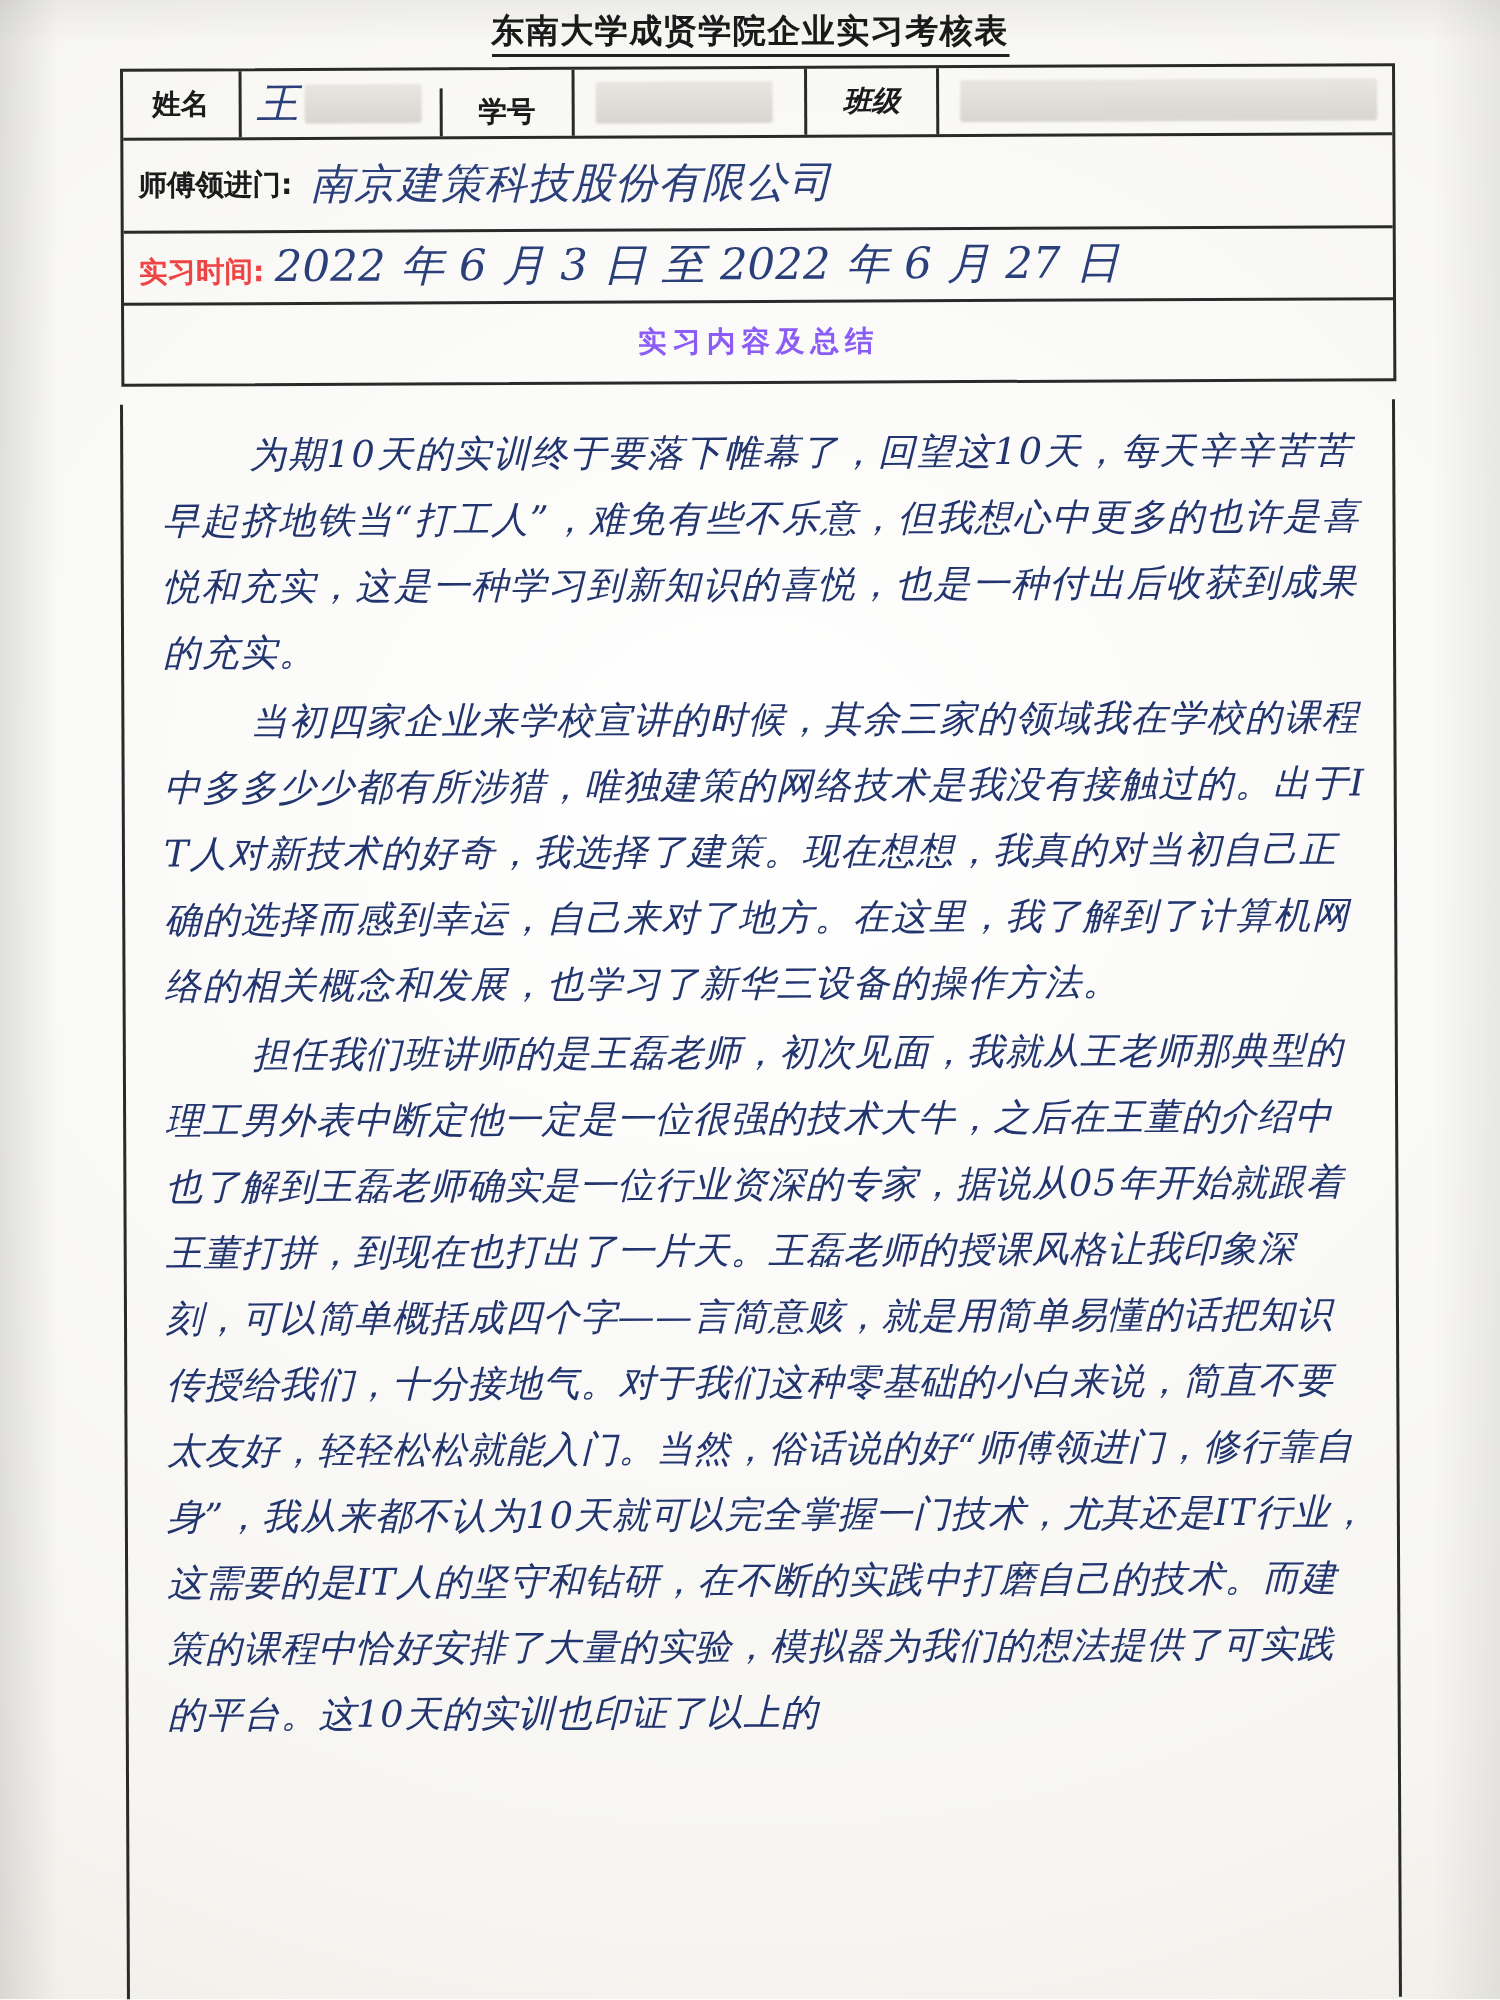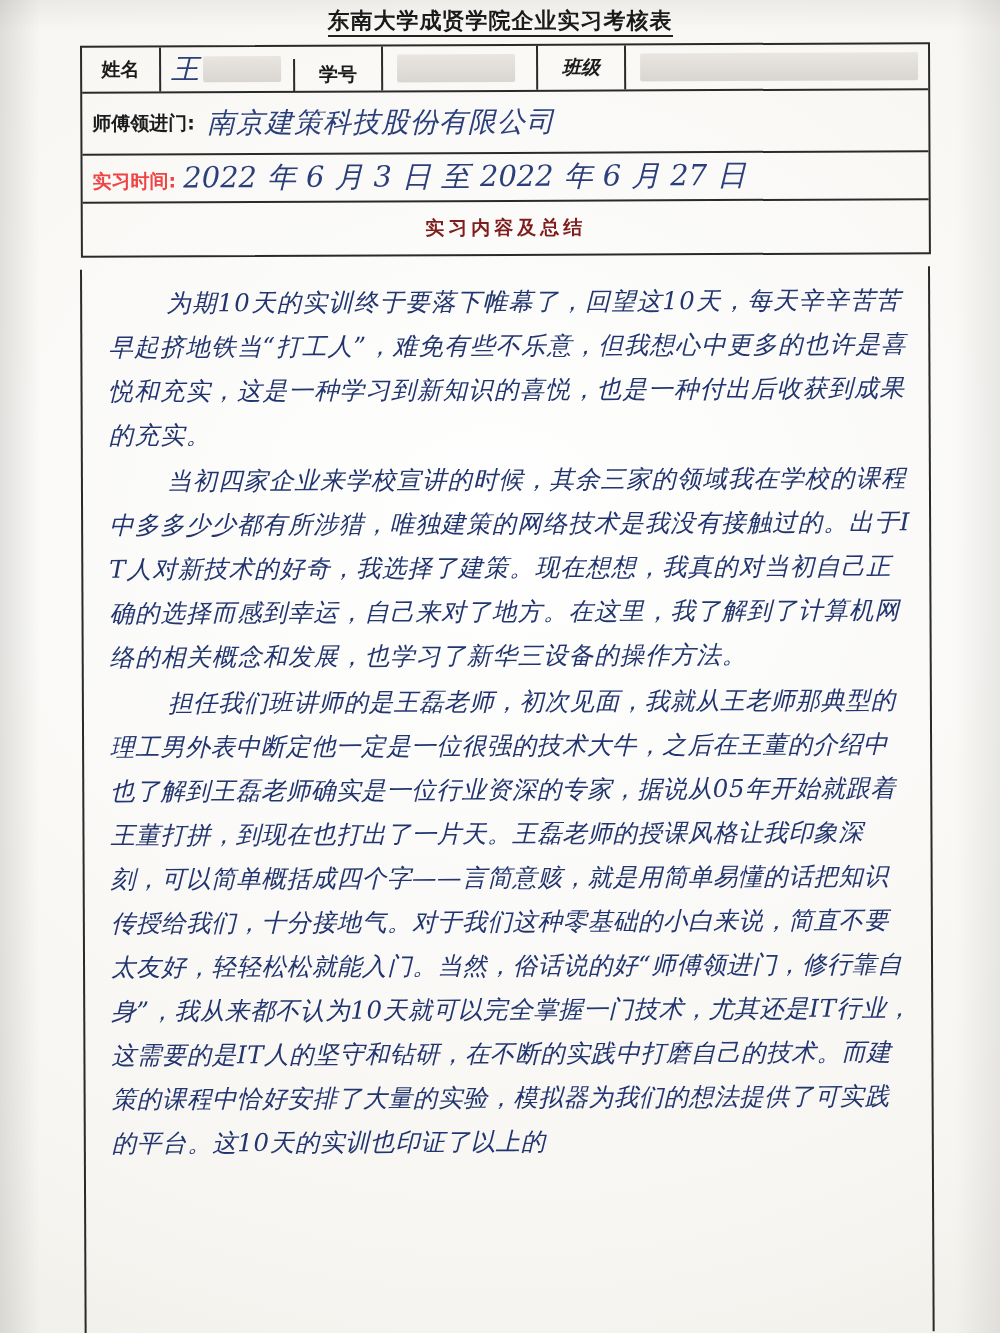--- a/index.html
+++ b/index.html
@@ -86,21 +86,21 @@
   .r2 .cell { width: 100%; }
   .r3 { height: 48px; }
   .r3 .cell { width: 100%; }
   .r4 { height: 52px; }
   .r4 .cell { width: 100%; justify-content: center; }
 
   .sect-title {
     font-size: 19px;
     font-weight: bold;
     letter-spacing: 4px;
-    color: #7f1d1d;
+    color: #8b5cf6;
   }
 
   
   .hand {
     font-family: "DejaVu Serif", serif;
     font-style: italic;
     color: #2b3f7a;
     font-weight: normal;
   }
   .unit-name {

